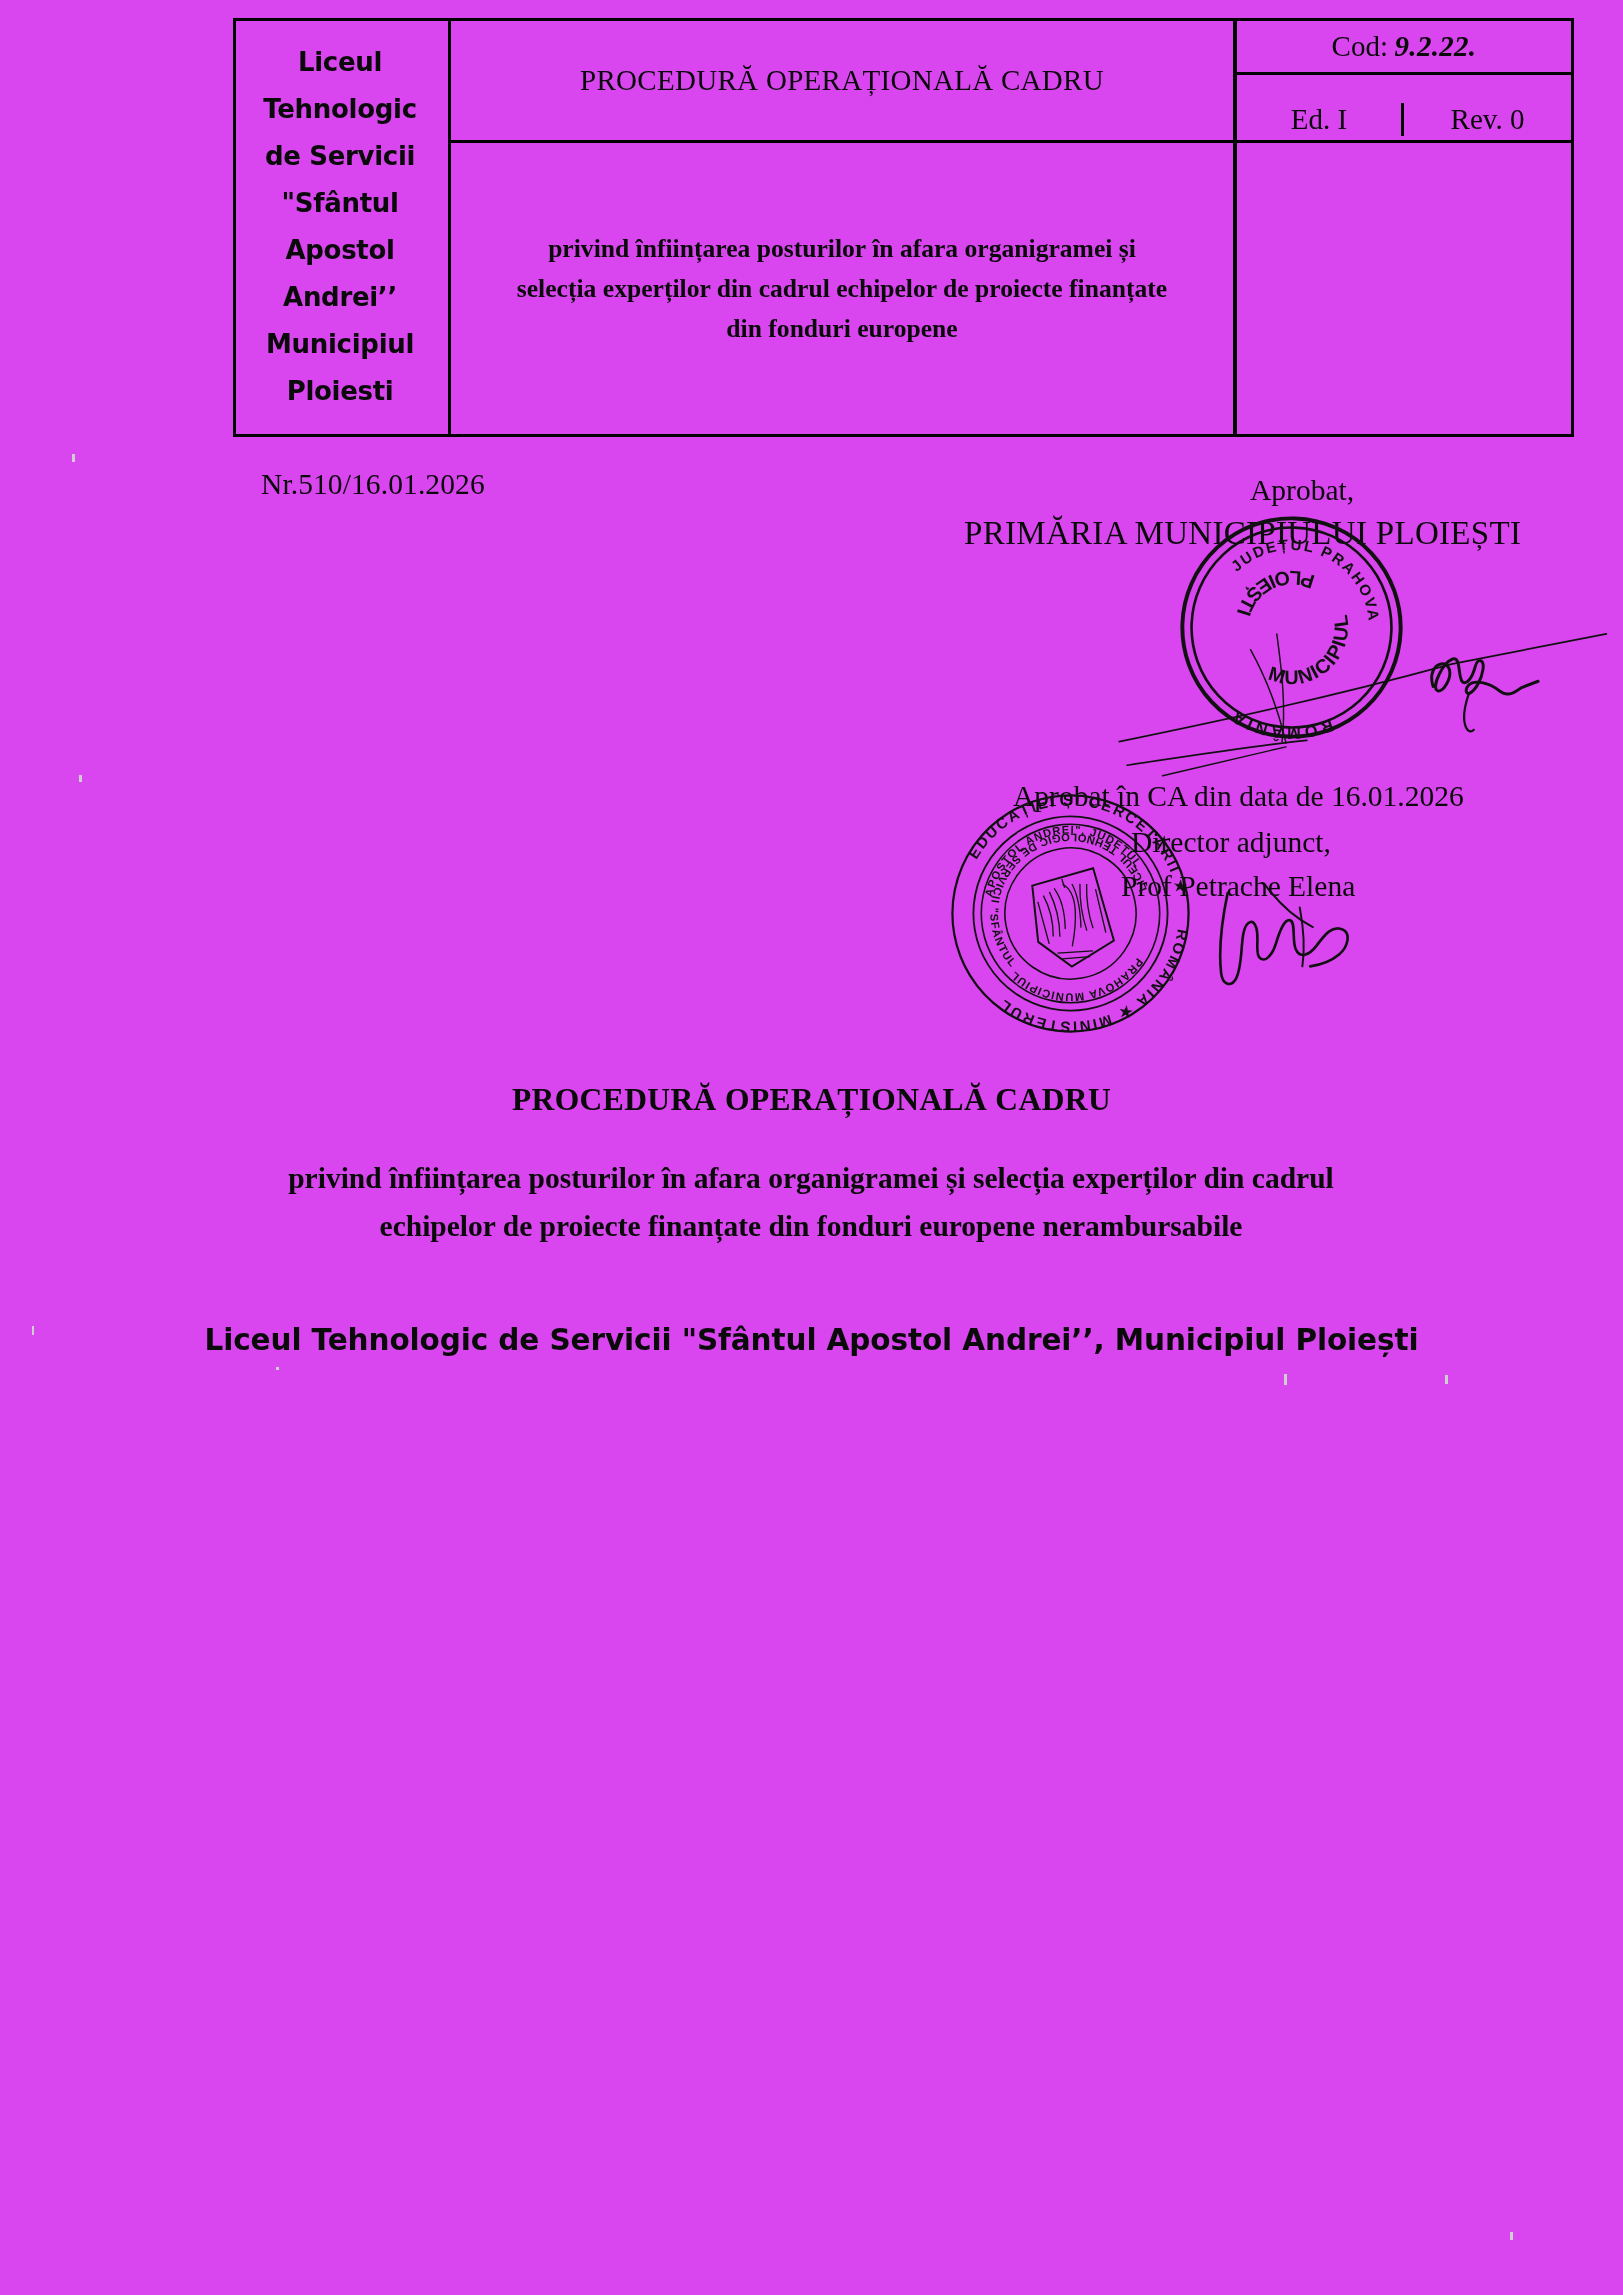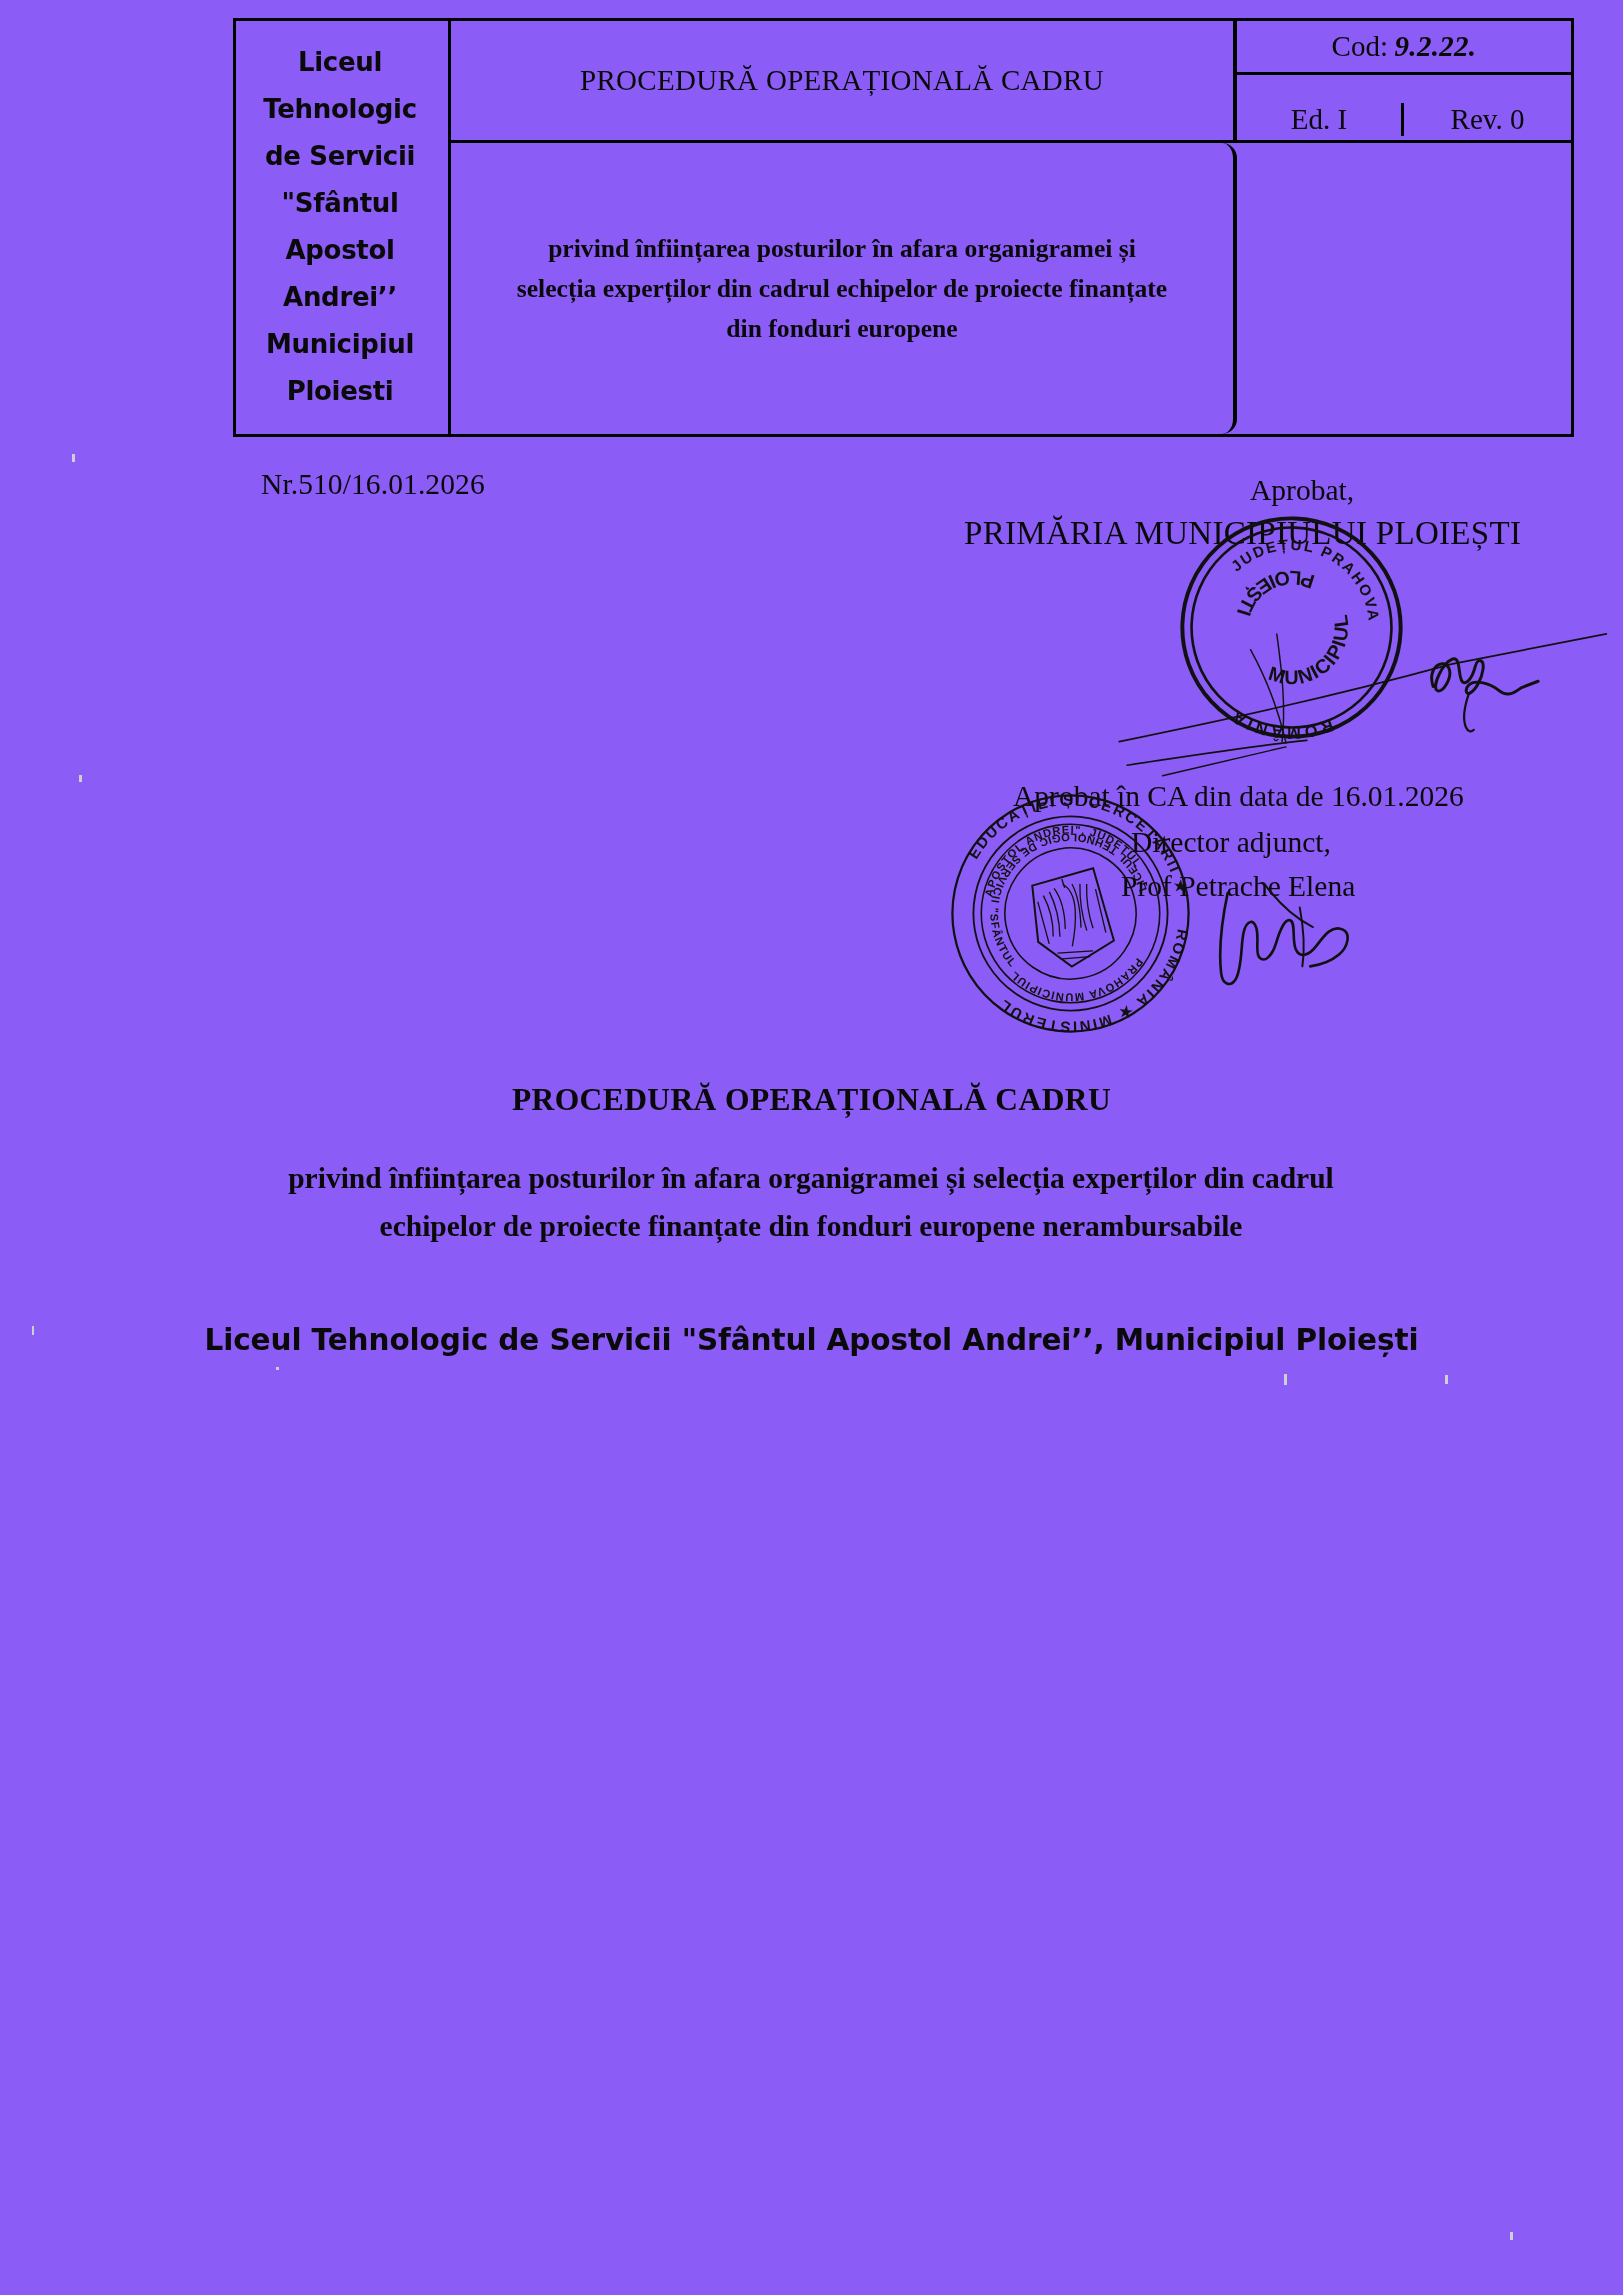--- a/index.html
+++ b/index.html
@@ -6,21 +6,21 @@
   html,body{margin:0;padding:0;background:#ffffff;}
   body{
     width:1623px;height:2295px;
     position:relative;
     font-family:"Liberation Serif", serif;
     color:#0a0a0a;
     -webkit-font-smoothing:antialiased;
   }
   .page{
     position:absolute;inset:0;
-    background:#8b5cf6;
+    background:#d946ef;
     overflow:hidden;
   }
 
   
   .hdr-table{
     position:absolute;
     left:233px;top:18.4px;
     width:1341px;height:419px;
     border:3.3px solid #000;
     box-sizing:border-box;
@@ -107,21 +107,20 @@
     display:flex;align-items:center;justify-content:center;
     font-size:29px;
   }
   .cell-subtitle{
     width:786px;
     box-sizing:border-box;
     border-right:4.6px solid #000;
     display:flex;align-items:center;justify-content:center;
     padding:0 22px;
     text-align:center;
-    border-radius:15px;
   }
   .cell-subtitle .txt{
     font-weight:700;
     font-size:25.6px;
     line-height:40px;
   }
   .cell-page{
     flex:1;
     display:flex;align-items:center;justify-content:center;
     font-size:29px;

